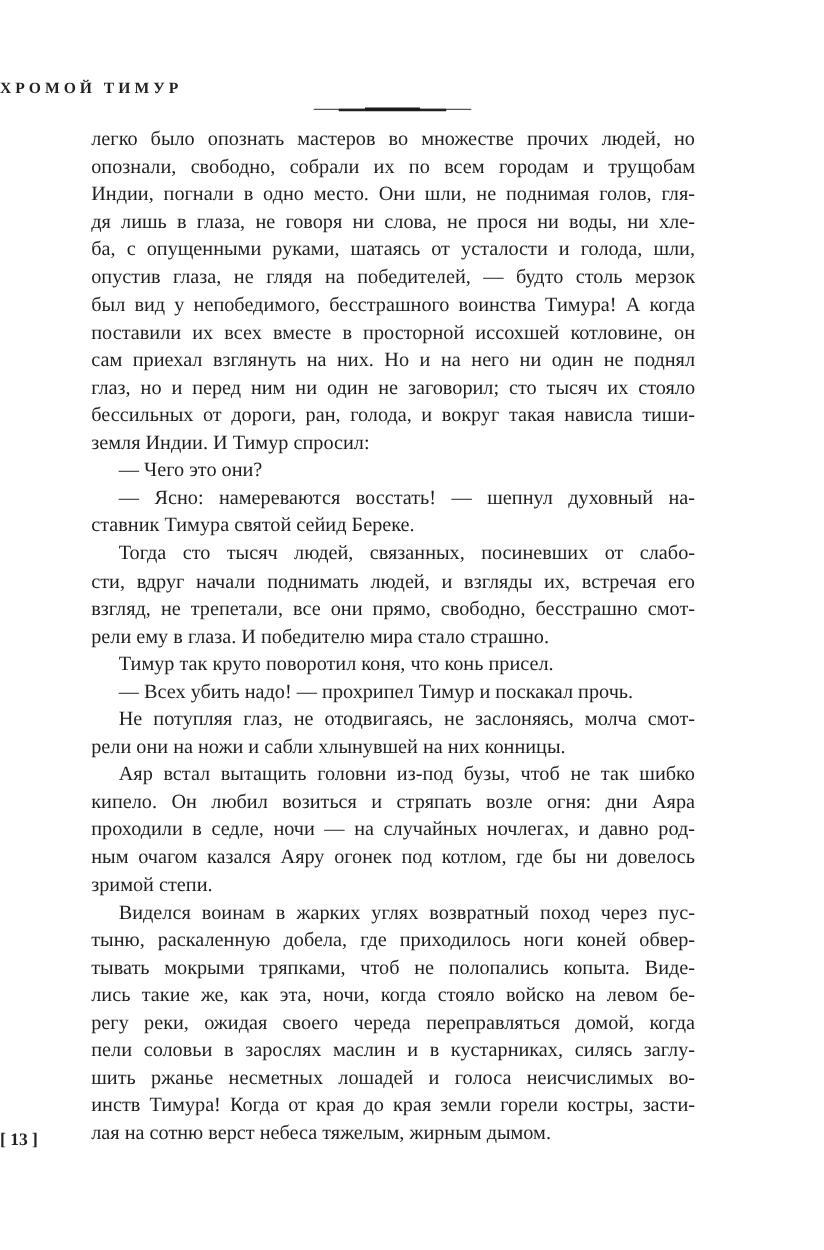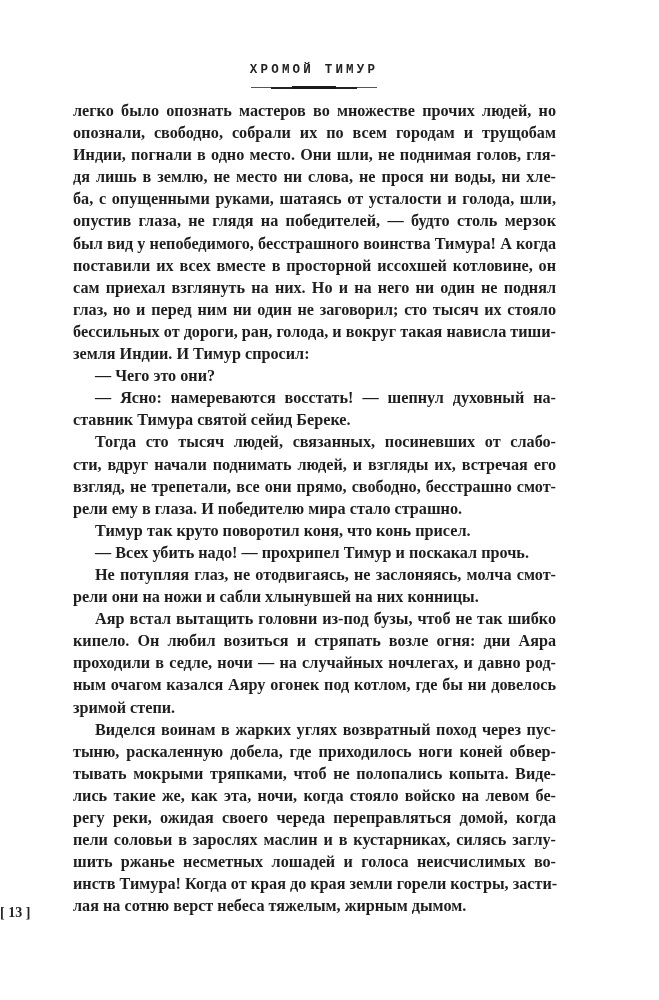--- a/index.html
+++ b/index.html
@@ -19,22 +19,22 @@
       position: absolute;
       left: 0; top: 0;
       width: 659px;
       height: 1000px;
     }
     .running-head {
       position: absolute;
       top: 63px;
       left: 0;
       width: 628px;
-      text-align: center;
-      font-family: Liberation Mono, monospace;
+      text-align: left;
+      font-family: Liberation Serif, serif;
       font-weight: bold;
       font-size: 12.5px;
       letter-spacing: 3.2px;
       color: #222;
     }
     .head-rule {
       position: absolute;
       top: 87px;
       left: 251px;
       width: 126px;
@@ -57,21 +57,20 @@
       position: absolute;
       left: 85px; top: -0.5px;
       width: 21px; height: 2px;
       background: #222;
     }
     .text-block {
       position: absolute;
       top: 100px;
       left: 73px;
       width: 483px;
-      font-weight: bold;
     }
     .line {
       display: block;
       height: 22.1px;
       line-height: 22.1px;
       font-size: 16.2px;
       white-space: nowrap;
       text-align: justify;
       text-align-last: justify;
       overflow: visible;
@@ -102,21 +101,21 @@
   <div class="head-rule">
     <span class="thin-left"></span>
     <span class="thick"></span>
     <span class="thin-right"></span>
   </div>
 
   <div class="text-block" id="text-block">
       <span class="line">легко было опознать мастеров во множестве прочих людей, но</span>
       <span class="line">опознали, свободно, собрали их по всем городам и трущобам</span>
       <span class="line">Индии, погнали в одно место. Они шли, не поднимая голов, гля-</span>
-      <span class="line">дя лишь в землю, не место ни слова, не прося ни воды, ни хле-</span>
+      <span class="line">дя лишь в глаза, не говоря ни слова, не прося ни воды, ни хле-</span>
       <span class="line">ба, с опущенными руками, шатаясь от усталости и голода, шли,</span>
       <span class="line">опустив глаза, не глядя на победителей, — будто столь мерзок</span>
       <span class="line">был вид у непобедимого, бесстрашного воинства Тимура! А когда</span>
       <span class="line">поставили их всех вместе в просторной иссохшей котловине, он</span>
       <span class="line">сам приехал взглянуть на них. Но и на него ни один не поднял</span>
       <span class="line">глаз, но и перед ним ни один не заговорил; сто тысяч их стояло</span>
       <span class="line">бессильных от дороги, ран, голода, и вокруг такая нависла тиши-</span>
       <span class="line last">земля Индии. И Тимур спросил:</span>
       <span class="line indent last">— Чего это они?</span>
       <span class="line indent">— Ясно: намереваются восстать! — шепнул духовный на-</span>

